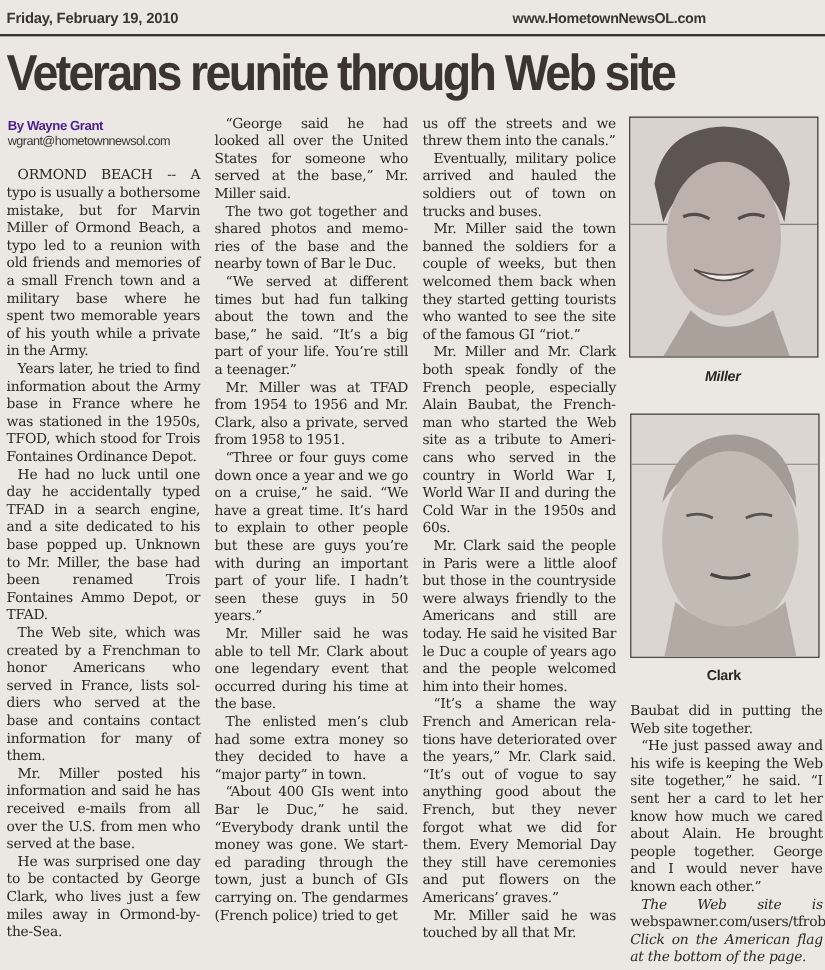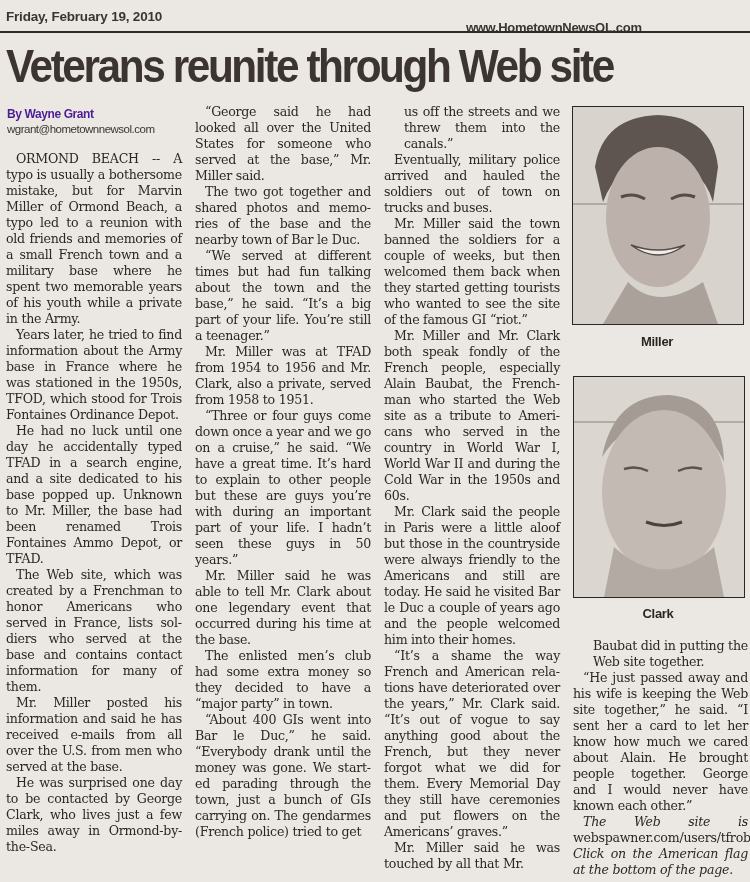--- a/index.html
+++ b/index.html
@@ -14,21 +14,21 @@
     position:absolute; left:0; top:0; width:750px; height:32px;
   }
   .dateline {
     position:absolute; left:6px; top:9px;
     font-family:"Liberation Sans", sans-serif; font-weight:bold;
     font-size:13.5px; color:#3a3532; letter-spacing:-0.2px;text-align:center;
   }
   .website {
     position:absolute; left:466px; top:9px;
     font-family:"Liberation Sans", sans-serif; font-weight:bold;
-    font-size:13px; color:#3a3532; letter-spacing:-0.3px;margin-top:11px;
+    font-size:13px; color:#3a3532; letter-spacing:-0.3px;
   }
   .rule {
     position:absolute; left:0; top:31px; width:750px; height:2px; background:#2e2a28;
   }
   .headline {
     position:absolute; left:6px; top:38px;
     font-family:"Liberation Sans", sans-serif; font-weight:bold;
     font-size:46px; line-height:56px; color:#3b3431;
     letter-spacing:-2.6px;
     transform:scaleX(0.92); transform-origin:left center;
@@ -44,37 +44,37 @@
     font-family:"Liberation Sans", sans-serif;
     font-size:11.5px; color:#3a3532; letter-spacing:-0.5px;
   }
   .col {
     position:absolute;
     font-size:12.6px; line-height:16px;
     text-align:justify; color:#2b2725;
     letter-spacing:-0.25px;
   }
   .col p { margin:0; text-indent:10px; hyphens:manual; }
-  .col p.noindent { text-indent:0;margin-left:20px; }
+  .col p.noindent { text-indent:0; }
   .col1 { left:6px; top:151px; width:176px; }
   .col2 { left:195px; top:104px; width:176px; }
   .col3 { left:384px; top:104px; width:176px; }
   .col4 { left:573px; top:638px; width:175px; }
   .photo {
     position:absolute; border:1.5px solid #2a2624;
     background:#d7d1cb; overflow:hidden;
   }
   .photo-miller { left:572px; top:106px; width:170px; height:217px; }
   .photo-clark { left:573px; top:376px; width:170px; height:220px; }
   .caption {
     position:absolute; font-family:"Liberation Sans", sans-serif;
     font-weight:bold; font-size:13px; color:#2a2624; text-align:center;
     letter-spacing:-0.3px;
   }
-  .caption-miller { left:572px; top:334px; width:170px; }
+  .caption-miller { left:572px; top:334px; width:170px;font-style:italic; }
   .caption-clark { left:573px; top:606px; width:170px; }
   .italic { font-style:italic; }
 </style>
 </head>
 <body>
 
 <div class="header-row">
   <div class="dateline">Friday, February 19, 2010</div>
   <div class="website">www.HometownNewsOL.com</div>
   <div class="rule"></div>

